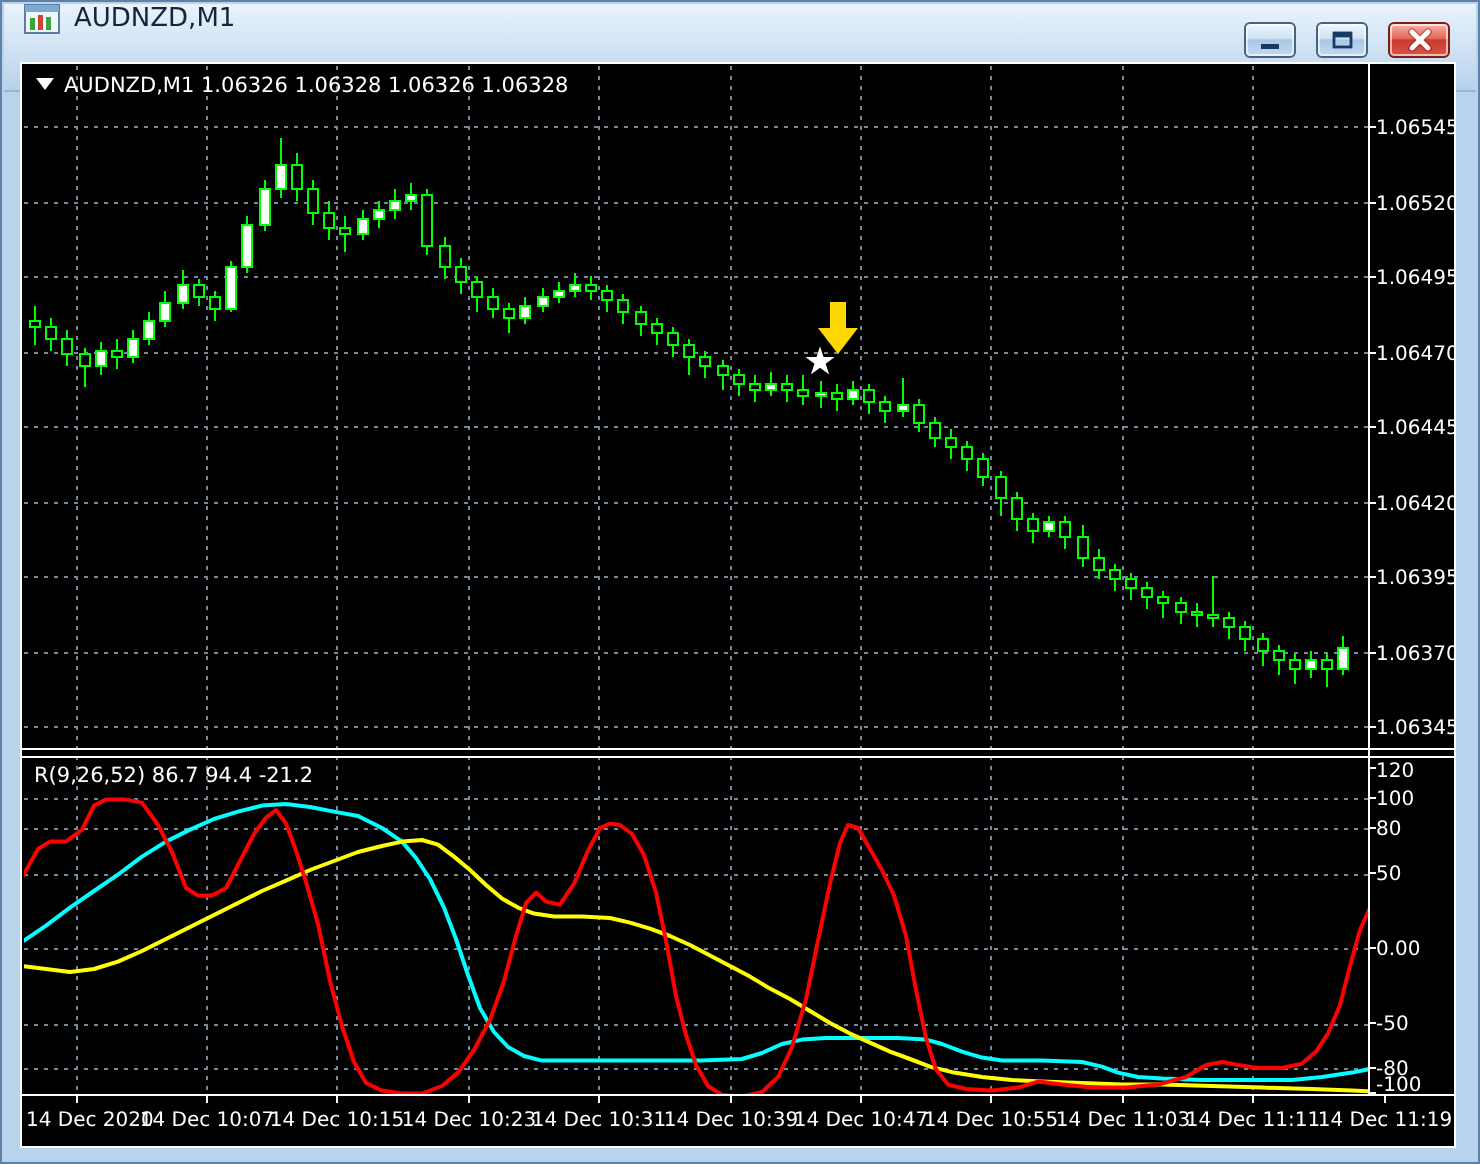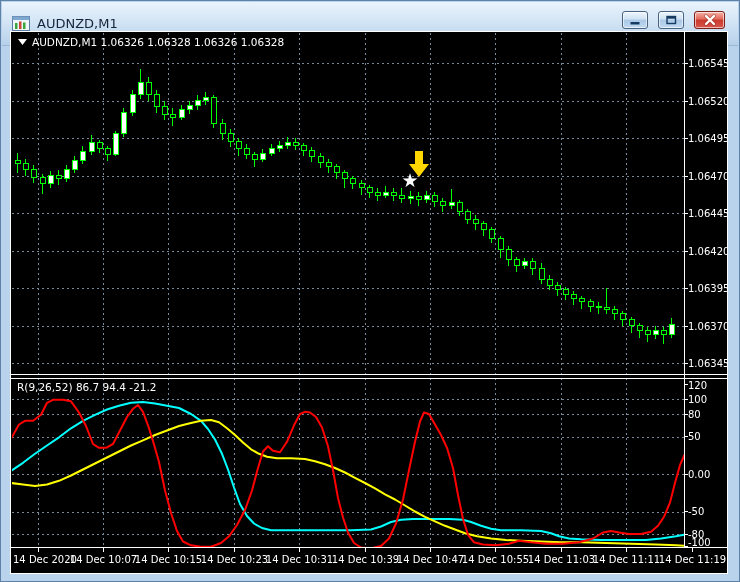--- a/index.html
+++ b/index.html
@@ -6,21 +6,21 @@
   *{box-sizing:border-box;}
   .window{
     position:relative;width:740px;height:582px;
     background:#b9d3ec;border:1px solid #5e81a8;
     font-family:"DejaVu Sans",sans-serif;overflow:hidden;
   }
   .titlebar{
     position:absolute;left:1px;top:1px;right:1px;height:44px;
     background:linear-gradient(180deg,#e9f3fc 0%,#d3e5f5 45%,#b7d1eb 100%);
     border-bottom:1px solid #9ab7d6;
-    display:flex;align-items:center;
+    display:flex;
   }
   .ticon{margin-left:10px;width:18px;height:15px;flex:0 0 auto;}
   .ttitle{margin-left:7px;font-size:13px;color:#16243d;}
   .wbtns{position:absolute;right:13px;top:9px;display:flex;gap:10px;}
   .wbtn{
     width:26px;height:18px;border:1px solid #48627f;border-radius:3px;
     background:linear-gradient(180deg,#eef6fd 0%,#cfe2f3 45%,#a9c8e6 50%,#c2daf0 100%);
     display:flex;align-items:center;justify-content:center;cursor:default;
     box-shadow:inset 0 0 0 1px rgba(255,255,255,.6);
   }

